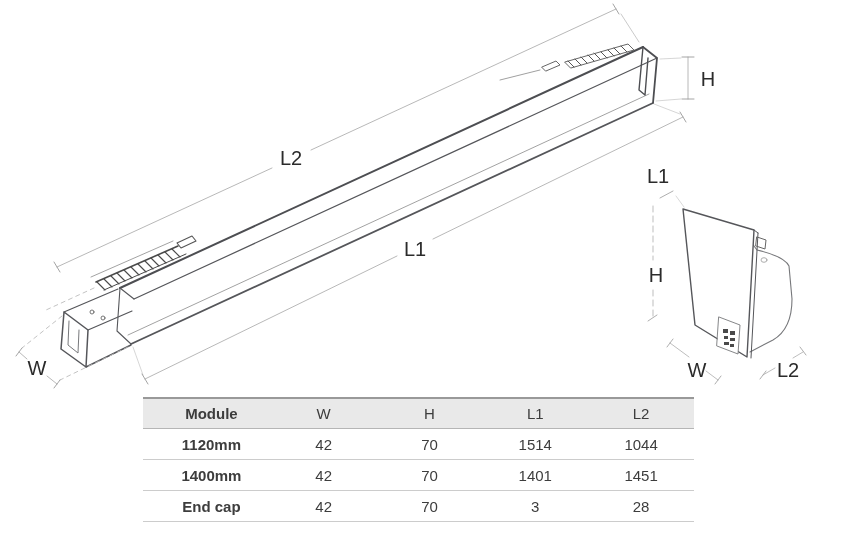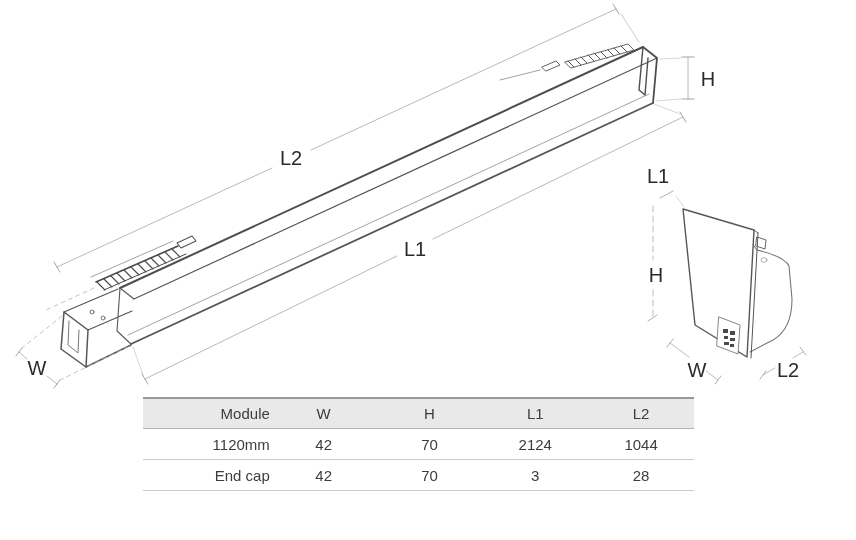--- a/index.html
+++ b/index.html
@@ -9,21 +9,21 @@
   svg text{font-family:"Liberation Sans","DejaVu Sans",sans-serif;
            font-size:20px;fill:#2b2b2b;}
   .spec-table-wrap{position:absolute;left:143px;top:397px;width:551px;}
   table.spec{width:100%;border-collapse:collapse;table-layout:fixed;
              font-size:15px;color:#3d3d3d;
              border-top:2px solid #999999;border-bottom:1px solid #cccccc;}
   table.spec th{background:#e9e9e9;font-weight:normal;height:27px;
                 border-bottom:1px solid #b5b5b5;}
   table.spec td{height:28px;border-bottom:1px solid #cccccc;}
   table.spec td:first-child, table.spec th:first-child{
-      text-align:right;padding-left:10px;width:22%;}
+      text-align:center;padding-left:10px;width:22%;font-weight:bold;}
   table.spec td, table.spec th{text-align:center;width:19.5%;}
   table.spec tr:last-child td{border-bottom:none;}
   table.spec tr.r-840 td:first-child{padding-left:17px;}
 </style>
 </head>
 <body>
 
 <div class="drawing">
 <svg width="856" height="540" viewBox="0 0 856 540" xmlns="http://www.w3.org/2000/svg">
 
@@ -180,22 +180,29 @@
         <th>H</th>
         <th>L1</th>
         <th>L2</th>
       </tr>
     </thead>
     <tbody>
       <tr>
         <td>1120mm</td>
         <td>42</td>
         <td>70</td>
-        <td>2124</td>
+        <td>1514</td>
         <td>1044</td>
+      </tr>
+      <tr>
+        <td>1400mm</td>
+        <td>42</td>
+        <td>70</td>
+        <td>1401</td>
+        <td>1451</td>
       </tr>
       <tr>
         <td>End cap</td>
         <td>42</td>
         <td>70</td>
         <td>3</td>
         <td>28</td>
       </tr>
     </tbody>
   </table>

